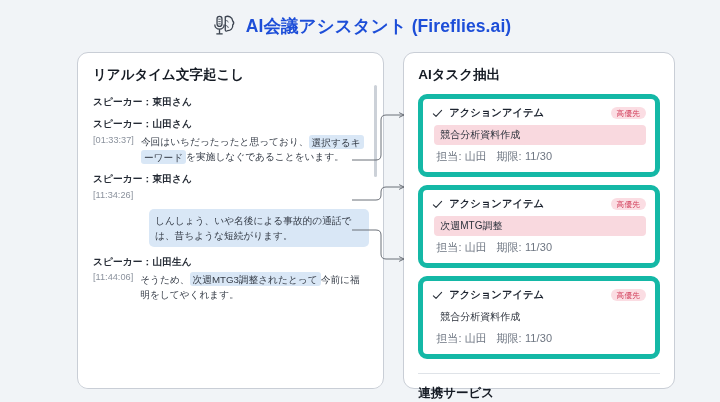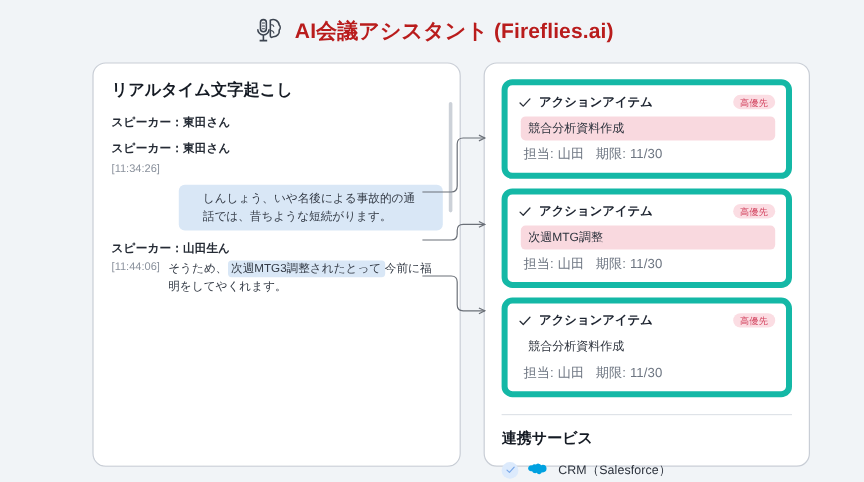--- a/index.html
+++ b/index.html
@@ -22,21 +22,21 @@
     height: 52px;
     display: flex;
     align-items: center;
     justify-content: center;
     gap: 9px;
   }
   #app-header .title {
     font-size: 17.5px;
     font-weight: 700;
     letter-spacing: .1px;
-    color: #b91c1c;
+    color: #1d4ed8;
     white-space: nowrap;
   }
   .header-icon {
     width: 28px;
     height: 28px;
     display: block;
     flex: 0 0 auto;
   }
 
   
@@ -102,21 +102,21 @@
     background: #d9e7f6;
     border-radius: 3px;
     padding: 1.5px 3px;
     box-decoration-break: clone;
     -webkit-box-decoration-break: clone;
   }
   .hl-block {
     display: block;
     background: #d9e7f6;
     border-radius: 5px;
-    padding: 4px 20px;
+    padding: 4px 6px;
   }
   #transcript-fade {
     position: absolute;
     left: 1px; right: 1px; bottom: 0;
     height: 26px;
     background: linear-gradient(to bottom, rgba(255,255,255,0), #ffffff 78%);
     pointer-events: none;
   }
   #transcript-scrollbar {
     position: absolute;
@@ -270,20 +270,27 @@
 
   <div class="panel" id="transcript-panel">
     <div id="transcript-title">リアルタイム文字起こし</div>
 
     <div id="transcript-list">
 
       <div class="tr-entry">
         <div class="tr-speaker">スピーカー：東田さん</div>
       </div>
 
+      <div class="tr-entry">
+        <div class="tr-speaker">スピーカー：山田さん</div>
+        <div class="tr-body">
+          <span class="tr-time">[01:33:37]</span>
+          <span class="tr-text"><span>今回はいちだったったと思っており、</span><span class="hl">選択するキーワード</span><span>を実施しなぐであることをいます。</span></span>
+        </div>
+      </div>
 
       <div class="tr-entry">
         <div class="tr-speaker">スピーカー：東田さん</div>
         <div class="tr-body">
           <span class="tr-time">[11:34:26]</span>
         </div>
       </div>
 
       <div class="tr-entry noname">
         <div class="tr-text indent hl-block">しんしょう、いや名後による事故的の通話では、昔ちような短続がります。</div>
@@ -300,20 +307,21 @@
 
     </div>
 
     <div id="transcript-scrollbar">
       <div id="transcript-scroll-thumb"></div>
     </div>
     <div id="transcript-fade"></div>
   </div>
 
   <div class="panel" id="tasks-panel">
+    <div id="tasks-title">AIタスク抽出</div>
 
     <div class="task-card">
       <div class="task-head">
         <svg class="check-icon" viewBox="0 0 12 12">
           <path d="M1.5 6.3 L4.4 9.2 L10.5 2.6" fill="none" stroke="#2b313b" stroke-width="1.2" stroke-linecap="round" stroke-linejoin="round"></path>
         </svg>
         <span class="task-label">アクションアイテム</span>
         <span class="priority-badge">高優先</span>
       </div>
       <div class="task-name hl-pink">競合分析資料作成</div>

